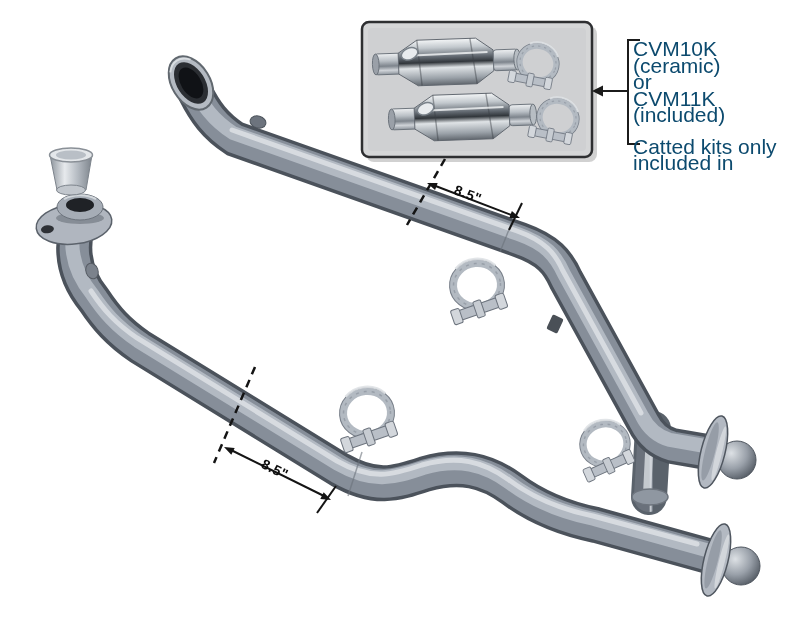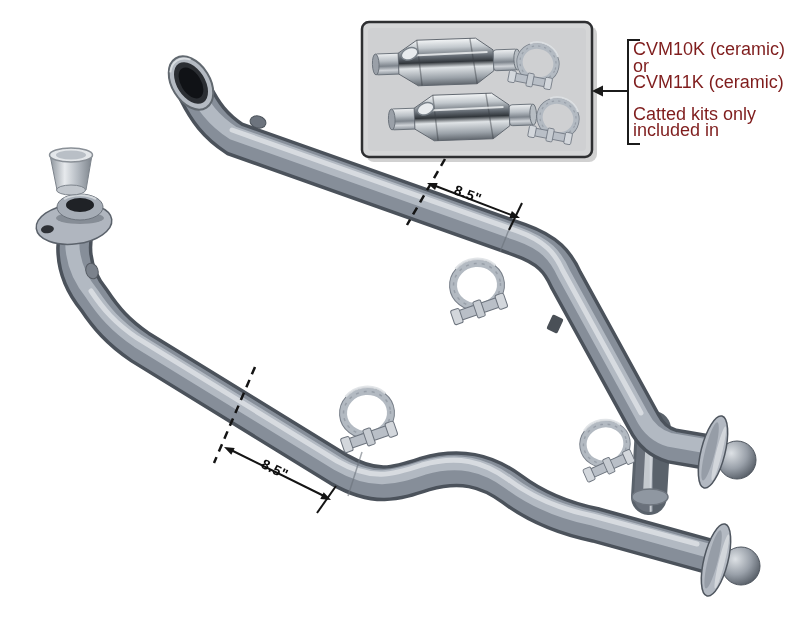--- a/index.html
+++ b/index.html
@@ -3,21 +3,21 @@
 <meta charset="utf-8">
 <style>
   html,body { margin:0; padding:0; background:#ffffff; }
   .stage {
     position:relative; width:803px; height:630px; background:#ffffff;
     font-family:"Liberation Sans", sans-serif; overflow:hidden;
   }
   .stage svg { position:absolute; left:0; top:0; }
   .callout {
     position:absolute; left:633px; top:41px; width:170px;
-    font-size:18px; line-height:16.5px; color:#7f1d1d;
+    font-size:21px; line-height:16.5px; color:#0c4a6e;
   }
   .callout .gap { height:15px; }
   .dim {
     position:absolute; font-size:14px; font-weight:bold; color:#0e0e0e;
     width:48px; text-align:center; letter-spacing:0.5px;
   }
   .dim-upper { left:444px; top:186px; transform:rotate(21deg); }
   .dim-lower { left:251px; top:461px; transform:rotate(26deg); }
 </style>
 </head>
@@ -190,21 +190,21 @@
     <path d="M231,450 L324,496" stroke="#141414" stroke-width="2"></path>
     <polygon points="224,447 231.3,454.8 234.7,448" fill="#141414"></polygon>
     <polygon points="331,500 320.3,499 323.7,492.2" fill="#141414"></polygon>
     <path d="M336,486 L317,513" stroke="#141414" stroke-width="2"></path>
   </g>
 </svg>
 
 <div class="callout">
   <div>CVM10K (ceramic)</div>
   <div>or</div>
-  <div>CVM11K (ceramic)</div>
+  <div>CVM11K (included)</div>
   <div class="gap"></div>
   <div>Catted kits only</div>
   <div>included in</div>
 </div>
 
 <div class="dim dim-upper">8.5"</div>
 <div class="dim dim-lower">8.5"</div>
 
 </div>
 

